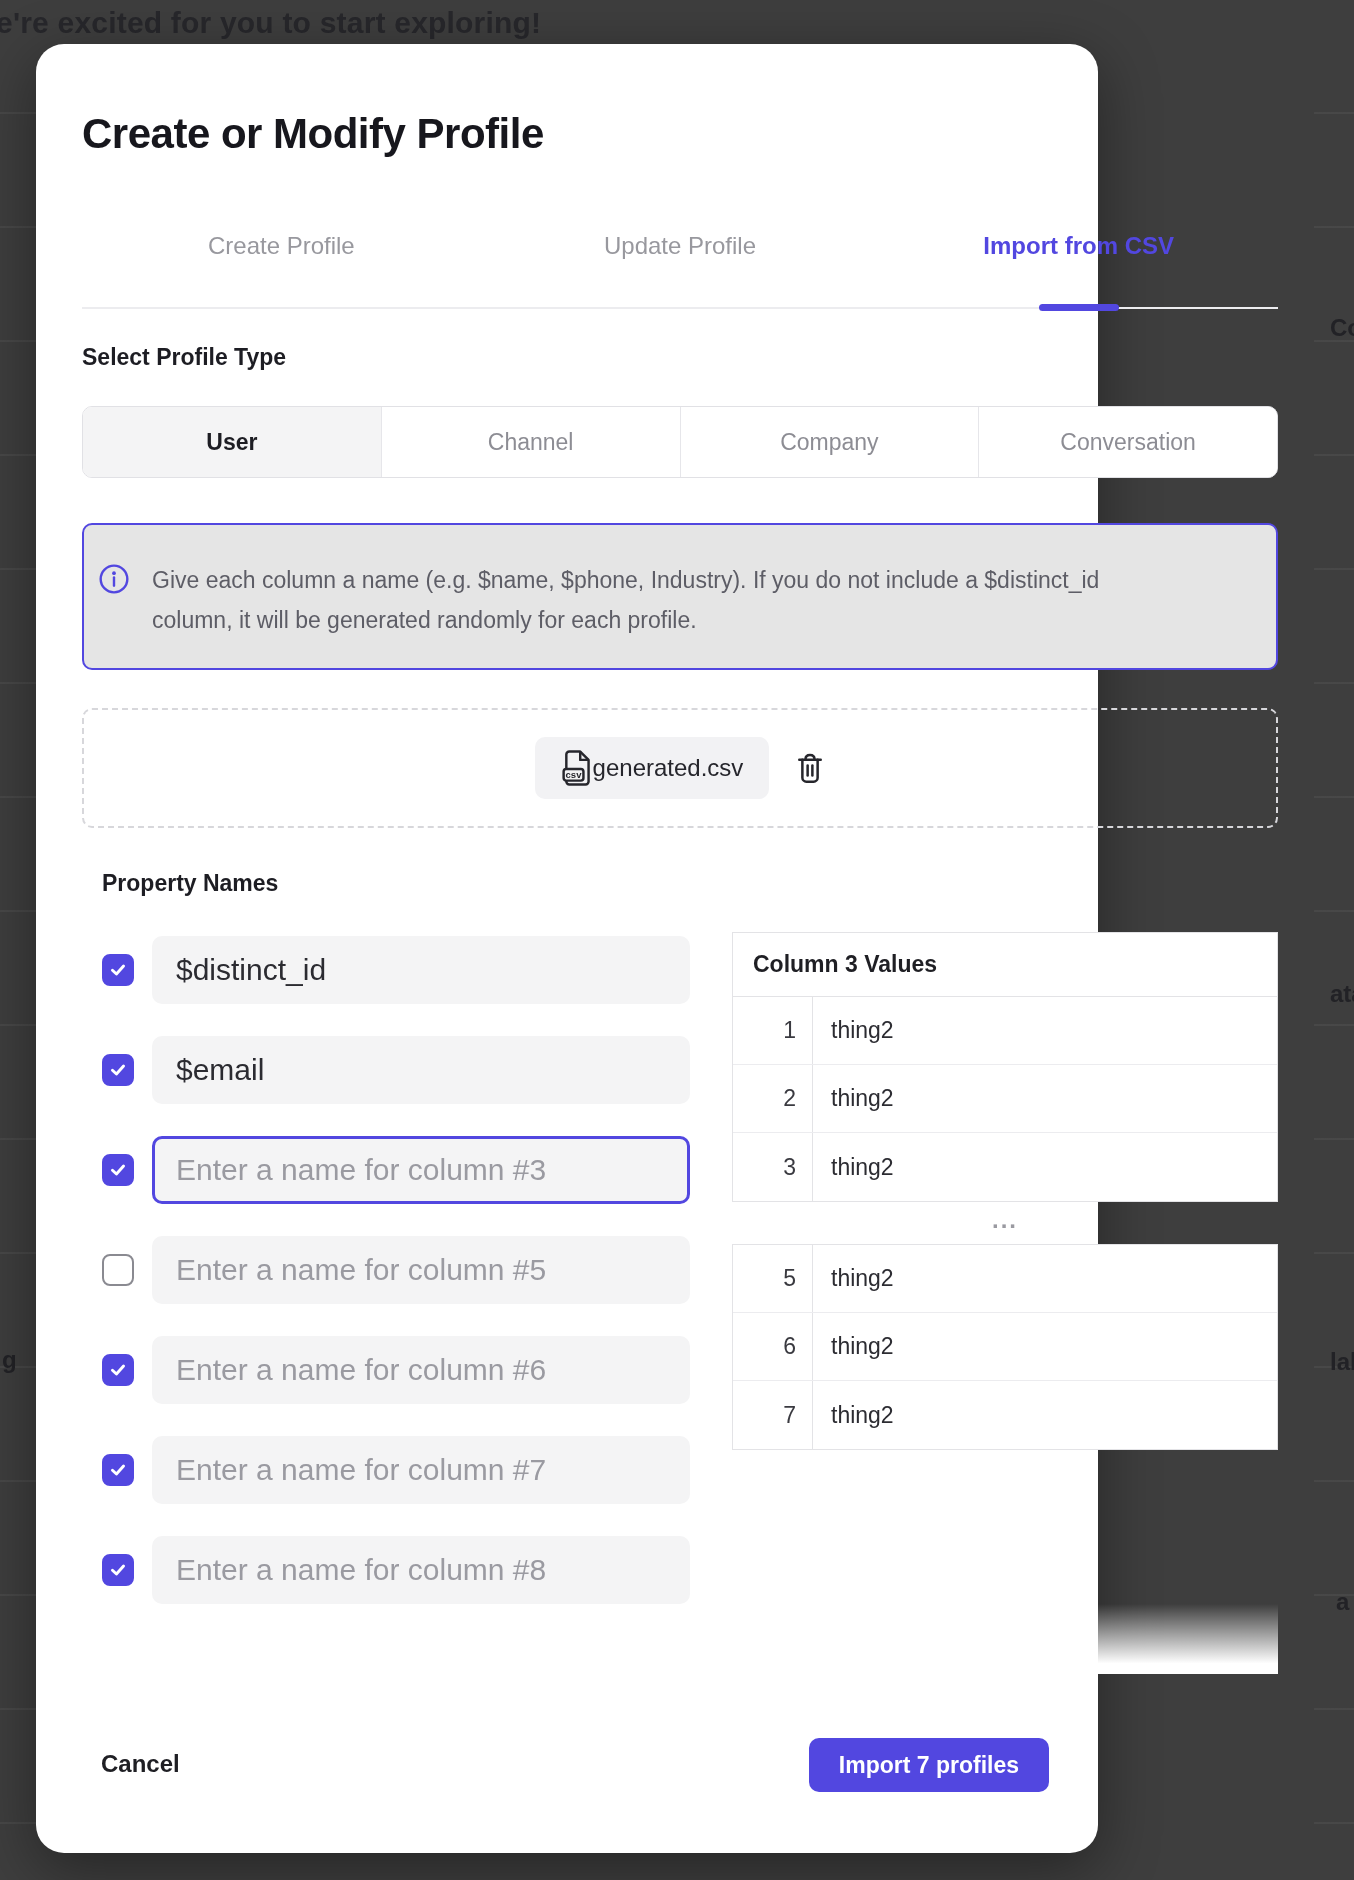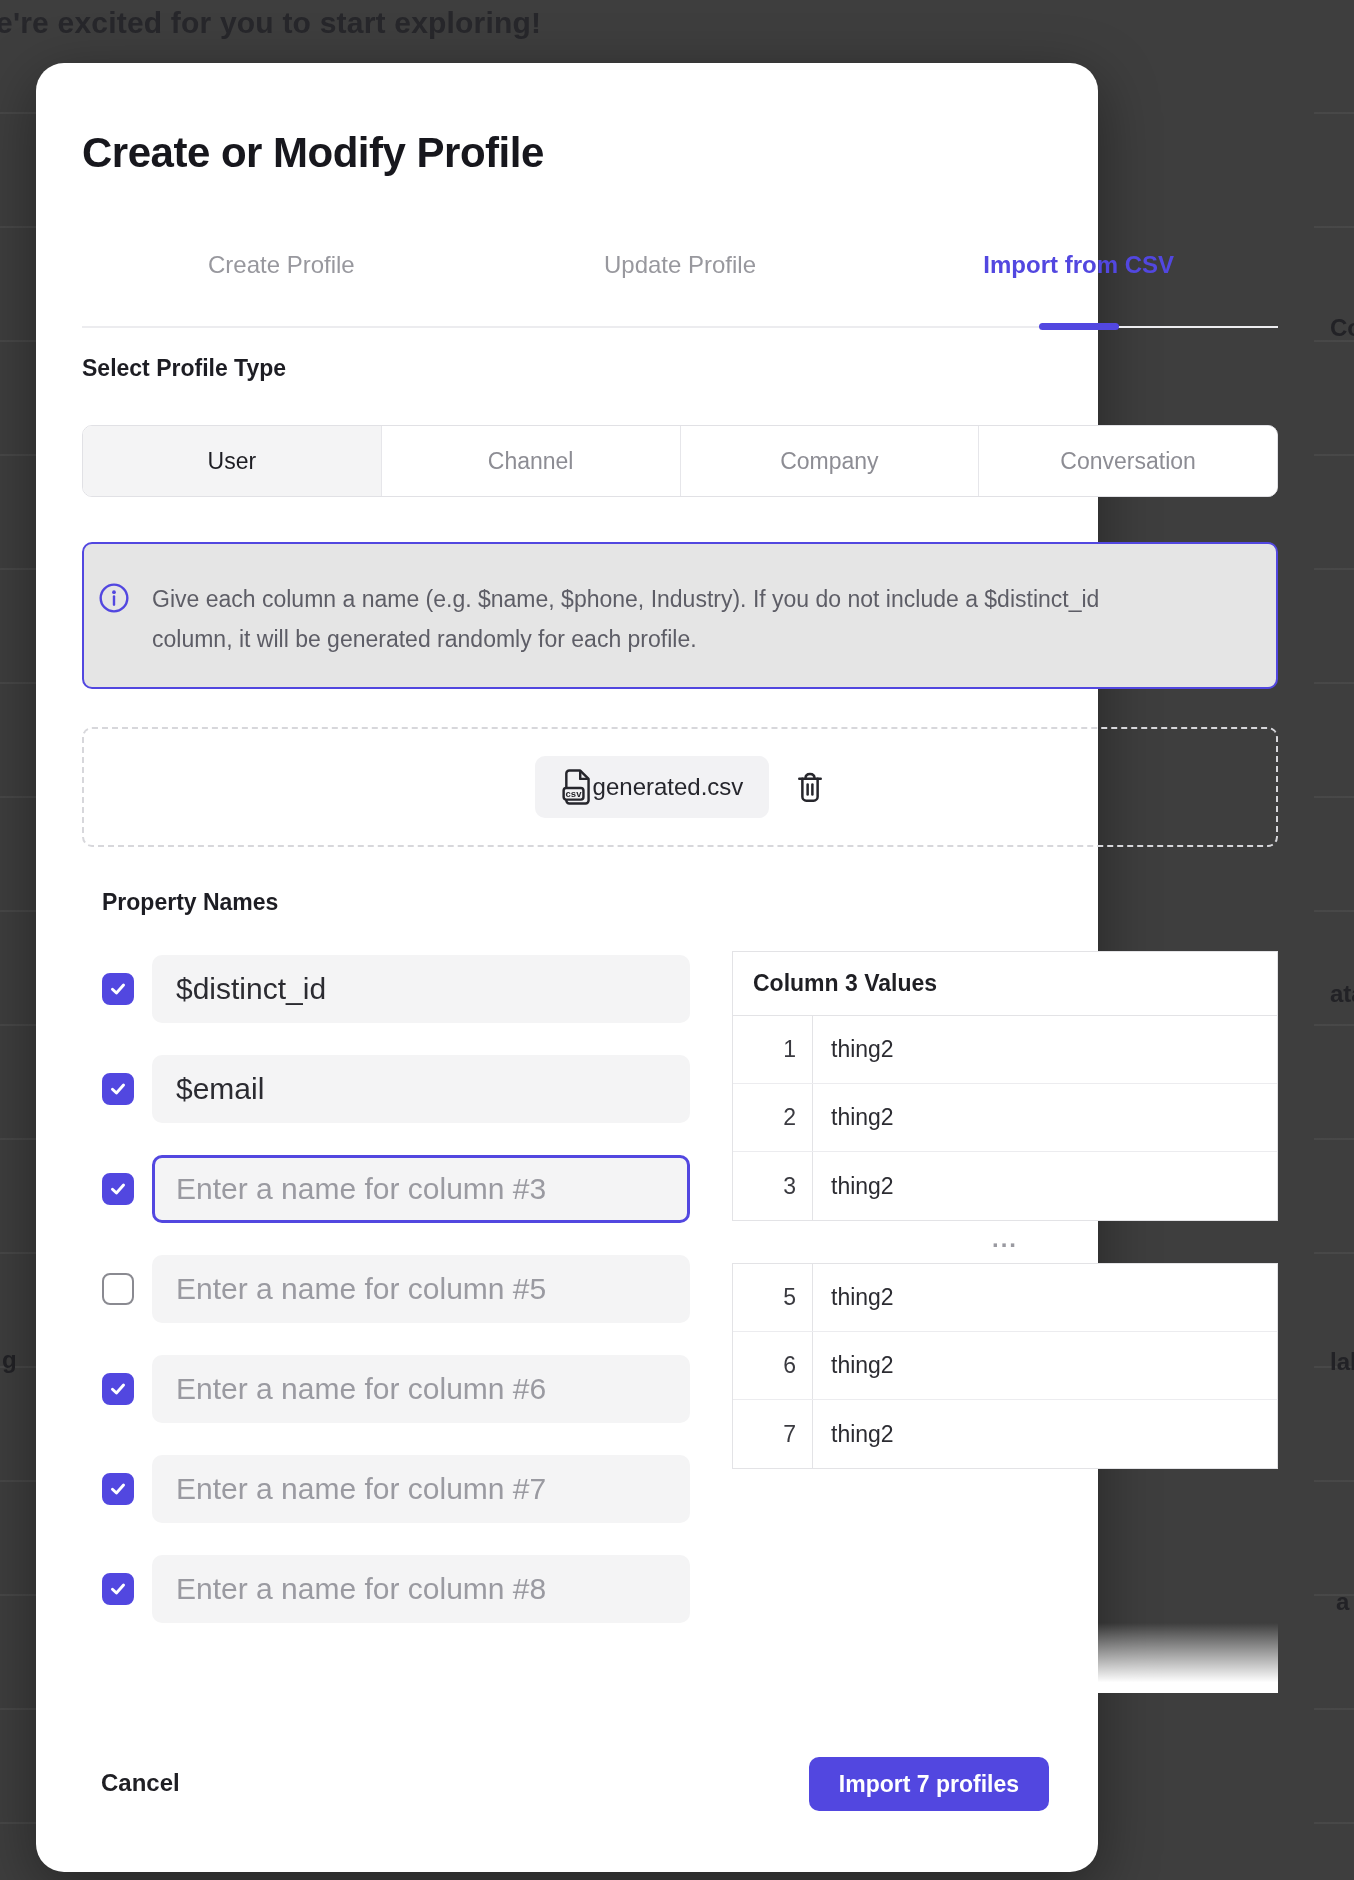--- a/index.html
+++ b/index.html
@@ -10,38 +10,38 @@
 
   
   .bg-top-text{ position:absolute; left:-4px; top:6px; font-size:30px; font-weight:700; color:#27272b; letter-spacing:.2px; }
   .bg-frag{ position:absolute; font-size:24px; font-weight:700; color:#222226; }
   .bg-strip{ position:absolute; top:0; bottom:0; width:40px;
     background:repeating-linear-gradient(to bottom, transparent 0 112px, rgba(255,255,255,.05) 112px 114px); }
   .bg-strip.left{ left:0; } .bg-strip.right{ right:0; }
 
   
   .modal{ position:absolute; left:36px; top:44px; width:1062px; height:1809px; background:#fff;
-    border-radius:28px; box-shadow:0 16px 60px rgba(0,0,0,.4);margin-top:19px; }
+    border-radius:28px; box-shadow:0 16px 60px rgba(0,0,0,.4); }
 
   .title{ position:absolute; left:46px; top:66px; font-size:42px; font-weight:700; color:#17171d; letter-spacing:-.5px; }
 
   .tabs{ position:absolute; left:46px; top:184px; width:1196px; height:36px; display:flex; }
   .tab{ flex:1; text-align:center; font-size:24px; color:#98989e; line-height:36px; cursor:pointer; }
   .tab.active{ color:var(--accent); font-weight:600; }
   .tab-divider{ position:absolute; left:46px; top:263px; width:1196px; height:2px; background:#ececef; }
   .tab-underline{ position:absolute; top:260px; left:1003px; width:80px; height:7px; border-radius:4px; background:var(--accent); }
 
-  .section-label{ position:absolute; left:46px; top:292px; font-size:23px; font-weight:600; color:#1d1d23; }
+  .section-label{ position:absolute; left:46px; top:300px; font-size:23px; font-weight:600; color:#1d1d23; }
 
   .segmented{ position:absolute; left:46px; top:362px; width:1196px; height:72px; border:1px solid #e1e1e5;
     border-radius:10px; display:flex; overflow:hidden; background:#fff; }
   .seg{ flex:1; display:flex; align-items:center; justify-content:center; font-size:23px; color:#8d8d94;
     border-left:1px solid #e6e6ea; cursor:pointer; background:#fff; }
   .seg:first-child{ border-left:none; }
-  .seg.selected{ background:#f4f4f5; color:#1d1d23; font-weight:400; }
+  .seg.selected{ background:#f4f4f5; color:#1d1d23; font-weight:700; }
 
   .banner{ position:absolute; left:46px; top:479px; width:1196px; height:147px; background:#e5e5e5;
     border:2px solid var(--accent); border-radius:10px; display:flex; align-items:flex-start; padding:35px 14px; }
   .banner .info-ic{ flex:0 0 auto; margin-top:3px; }
   .banner-text{ margin-left:22px; font-size:23px; line-height:40px; color:#5d5d66; max-width:1010px; }
 
   .dropzone{ position:absolute; left:46px; top:664px; width:1196px; height:120px; border:2px dashed #d7d7db;
     border-radius:10px; display:flex; align-items:center; justify-content:center; cursor:pointer; }
   .file-chip{ display:flex; align-items:center; background:#f2f2f4; border-radius:10px; height:62px; padding:0 26px;
     font-size:24px; color:#26262c; }

